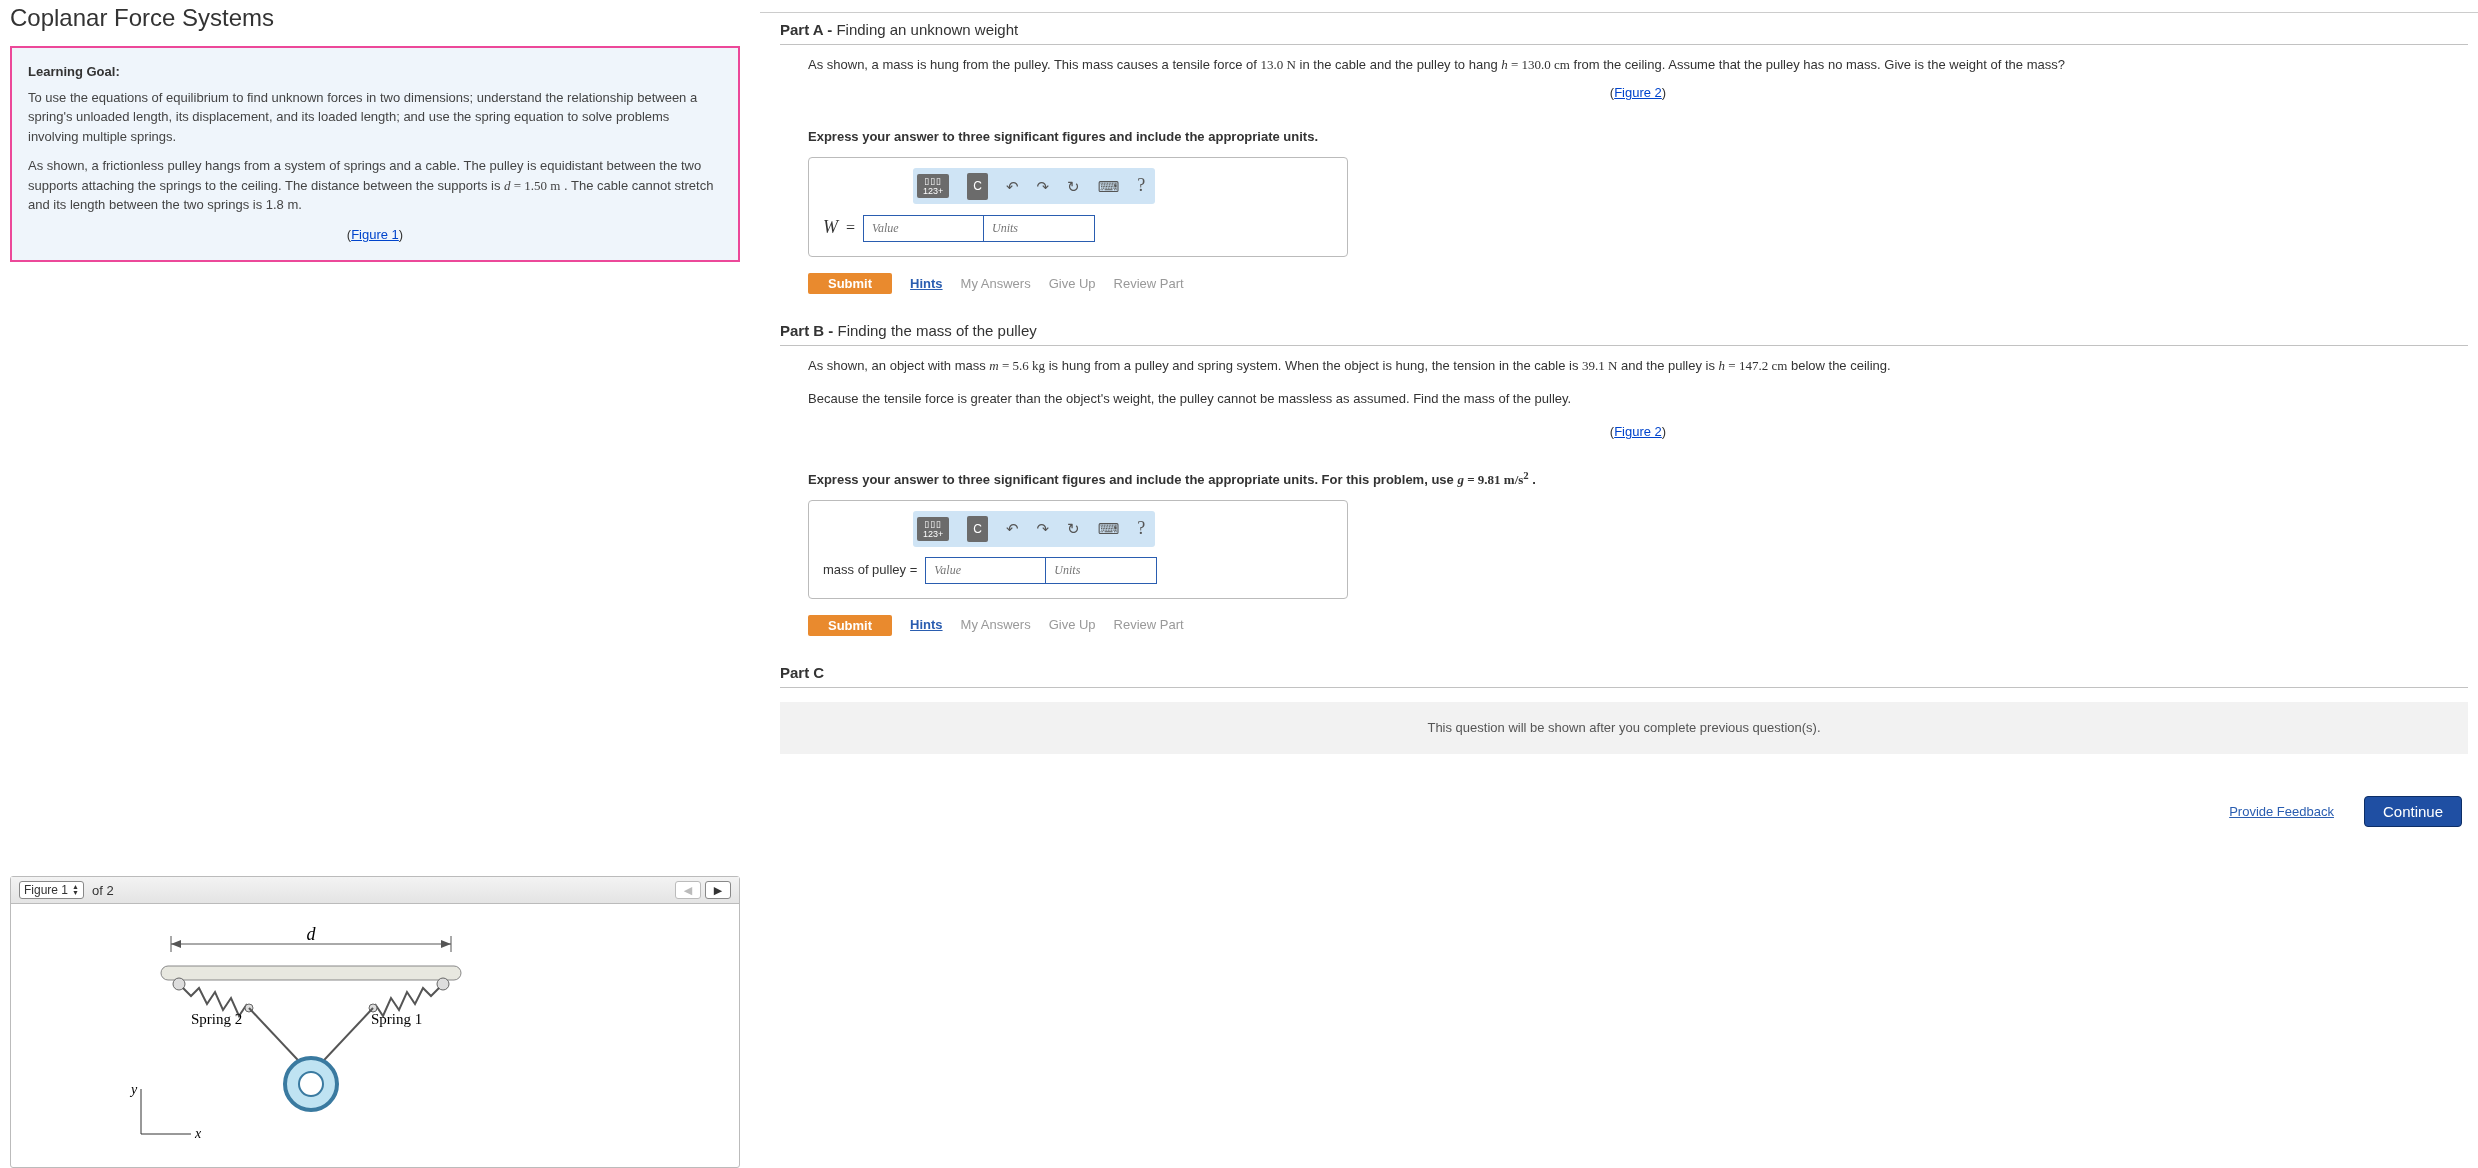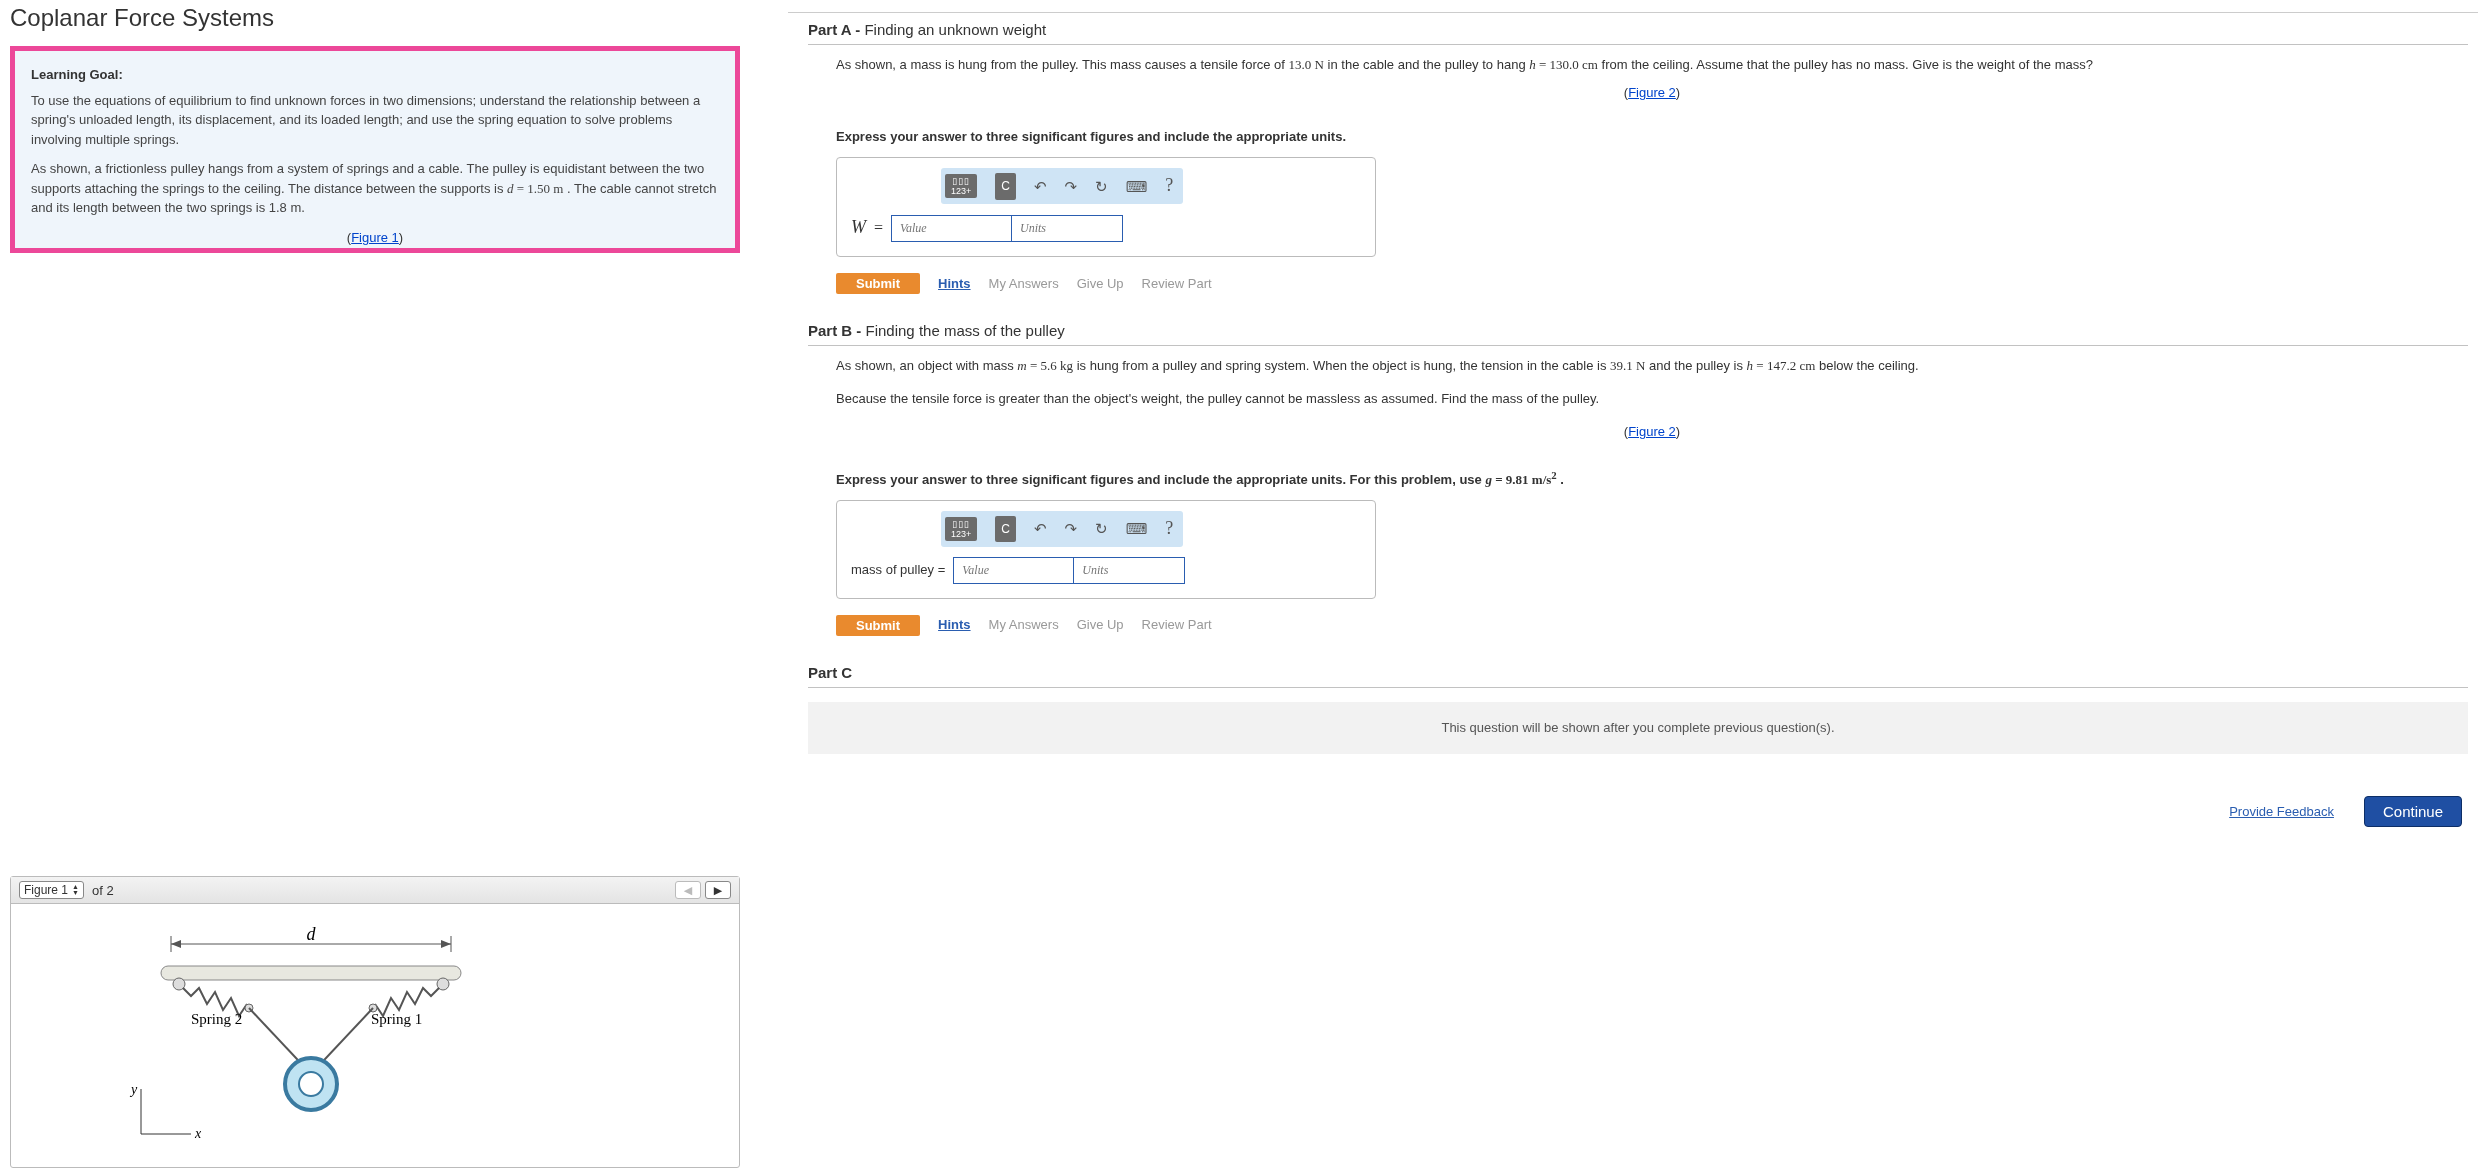--- a/index.html
+++ b/index.html
@@ -7,44 +7,43 @@
     margin: 0;
     font-family: Arial, Helvetica, sans-serif;
     font-size: 13px;
     color: #333;
     background: #fff;
   }
   .page {
     display: flex;
     width: 2478px;
     min-height: 1168px;
-    gap: 28px;
   }
   .left-col {
     width: 760px;
     padding: 0 20px 0 10px;
     display: flex;
     flex-direction: column;
   }
   .right-col {
     flex: 1;
     padding: 0 10px 0 20px;
     border-top: 1px solid #ccc;
     margin-top: 12px;
   }
   .page-title {
     font-size: 24px;
     font-weight: normal;
     color: #333;
     margin: 4px 0 14px 0;
   }
   .learning-box {
-    border: 5px solid #ec4899;
+    border: 2px solid #ec4899;
     background: #eff5fb;
-    padding: 14px 16px 1px 16px;
+    padding: 14px 16px 16px 16px;
     line-height: 1.5;
   }
   .learning-box strong.lg { display:block; margin-bottom:6px; }
   .learning-box p { margin: 0 0 10px 0; color:#444; }
   .fig-link { color:#0044cc; text-decoration:underline; cursor:pointer; }
   .fig-link-wrap { text-align:center; margin-top:6px; }
 
   .figure-panel {
     margin-top: auto;
     border: 1px solid #bbb;

